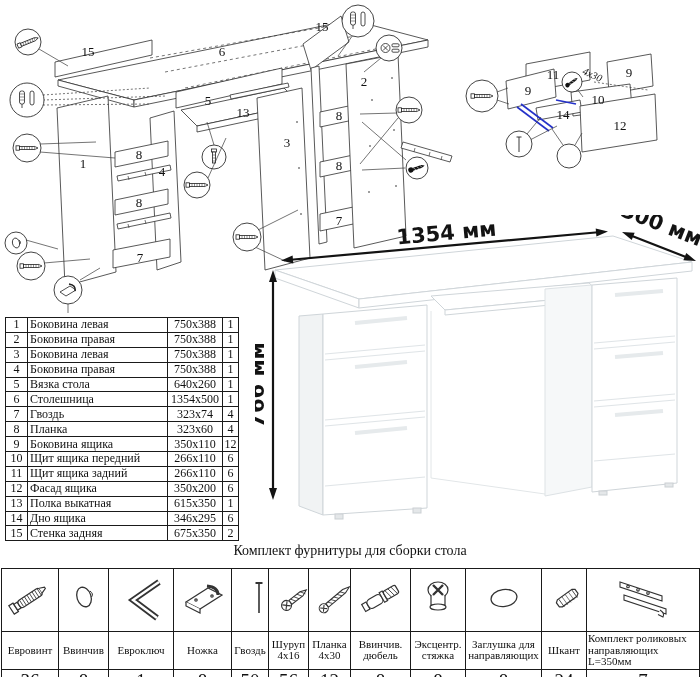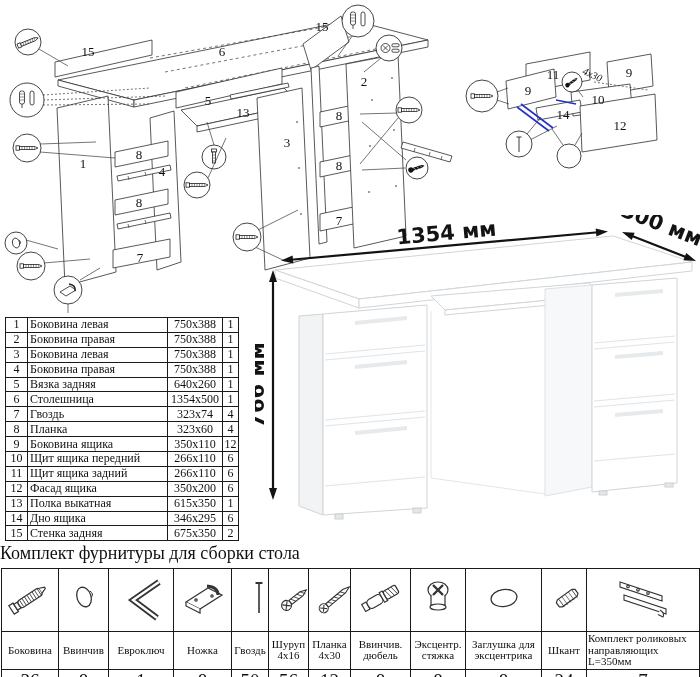--- a/index.html
+++ b/index.html
@@ -7,21 +7,21 @@
         font-family:"Liberation Serif",serif;color:#111}
   svg{display:block}
   .diag-top{position:absolute;left:0;top:0}
   .desk{position:absolute;left:255px;top:215px}
   
   .parts{position:absolute;left:5px;top:317px;width:233px;border-collapse:collapse;table-layout:fixed}
   .parts td{border:1px solid #1a1a1a;font-size:12px;line-height:13px;height:13.9px;
             padding:0 2px;white-space:nowrap;overflow:hidden}
   .parts td.c-num,.parts td.c-size,.parts td.c-qty{text-align:center;padding:0 1px}
   
-  .kit-title{position:absolute;left:0;top:543px;width:100%;font-size:18px}
+  .kit-title{position:absolute;left:0;top:543px;width:100%;text-align:center;font-size:14px}
   .hw{position:absolute;left:1px;top:568px;width:698px;border-collapse:collapse;table-layout:fixed}
   .hw td{border:1px solid #1a1a1a;text-align:center;vertical-align:middle;padding:0;overflow:hidden}
   .hw .r-icon td{height:60px}
   .hw .r-name td{font-size:11px;line-height:11.5px;height:28px;padding:1px 1px}
   .hw .r-name td.last{text-align:left;padding-left:1px}
   .hw .r-qty td{font-size:19px;height:20px}
   .hw .ic{display:inline-block;width:54px;height:58px}
   
   text.num{font:13px "Liberation Serif",serif;fill:#111;text-anchor:middle}
   text.note{font:italic 10.5px "Liberation Serif",serif;fill:#111;text-anchor:middle}
@@ -297,21 +297,21 @@
           <td class="c-qty">1</td>
         </tr>
         <tr>
           <td class="c-num">4</td>
           <td class="c-name">Боковина правая</td>
           <td class="c-size">750x388</td>
           <td class="c-qty">1</td>
         </tr>
         <tr>
           <td class="c-num">5</td>
-          <td class="c-name">Вязка задняя</td>
+          <td class="c-name">Вязка стола</td>
           <td class="c-size">640x260</td>
           <td class="c-qty">1</td>
         </tr>
         <tr>
           <td class="c-num">6</td>
           <td class="c-name">Столешница</td>
           <td class="c-size">1354x500</td>
           <td class="c-qty">1</td>
         </tr>
         <tr>
@@ -471,30 +471,30 @@
                   <path d="M4 13 L46 27 L46 32 L4 18 Z"></path>
                   <circle cx="12" cy="17.5" r="1.3"></circle>
                   <circle cx="22" cy="20.8" r="1.3"></circle>
                   <circle cx="32" cy="24.1" r="1.3"></circle>
                   <path d="M8 26 L50 40 L50 45 L8 31 Z"></path>
                   <path d="M44 41 q5 3 3 7 l-5 -2.5"></path>
                 </g>
               </svg></span></td>
         </tr>
         <tr class="r-name">
-          <td>Боковина</td>
+          <td>Евровинт</td>
           <td>Ввинчив</td>
           <td>Евроключ</td>
           <td>Ножка</td>
           <td>Гвоздь</td>
           <td>Шуруп 4x16</td>
           <td>Планка 4x30</td>
           <td>Ввинчив. дюбель</td>
           <td>Эксцентр. стяжка</td>
-          <td>Заглушка для эксцентрика</td>
+          <td>Заглушка для направляющих</td>
           <td>Шкант</td>
           <td class="last">Комплект роликовых направляющих L=350мм</td>
         </tr>
         <tr class="r-qty">
           <td>36</td>
           <td>8</td>
           <td>1</td>
           <td>8</td>
           <td>50</td>
           <td>56</td>

